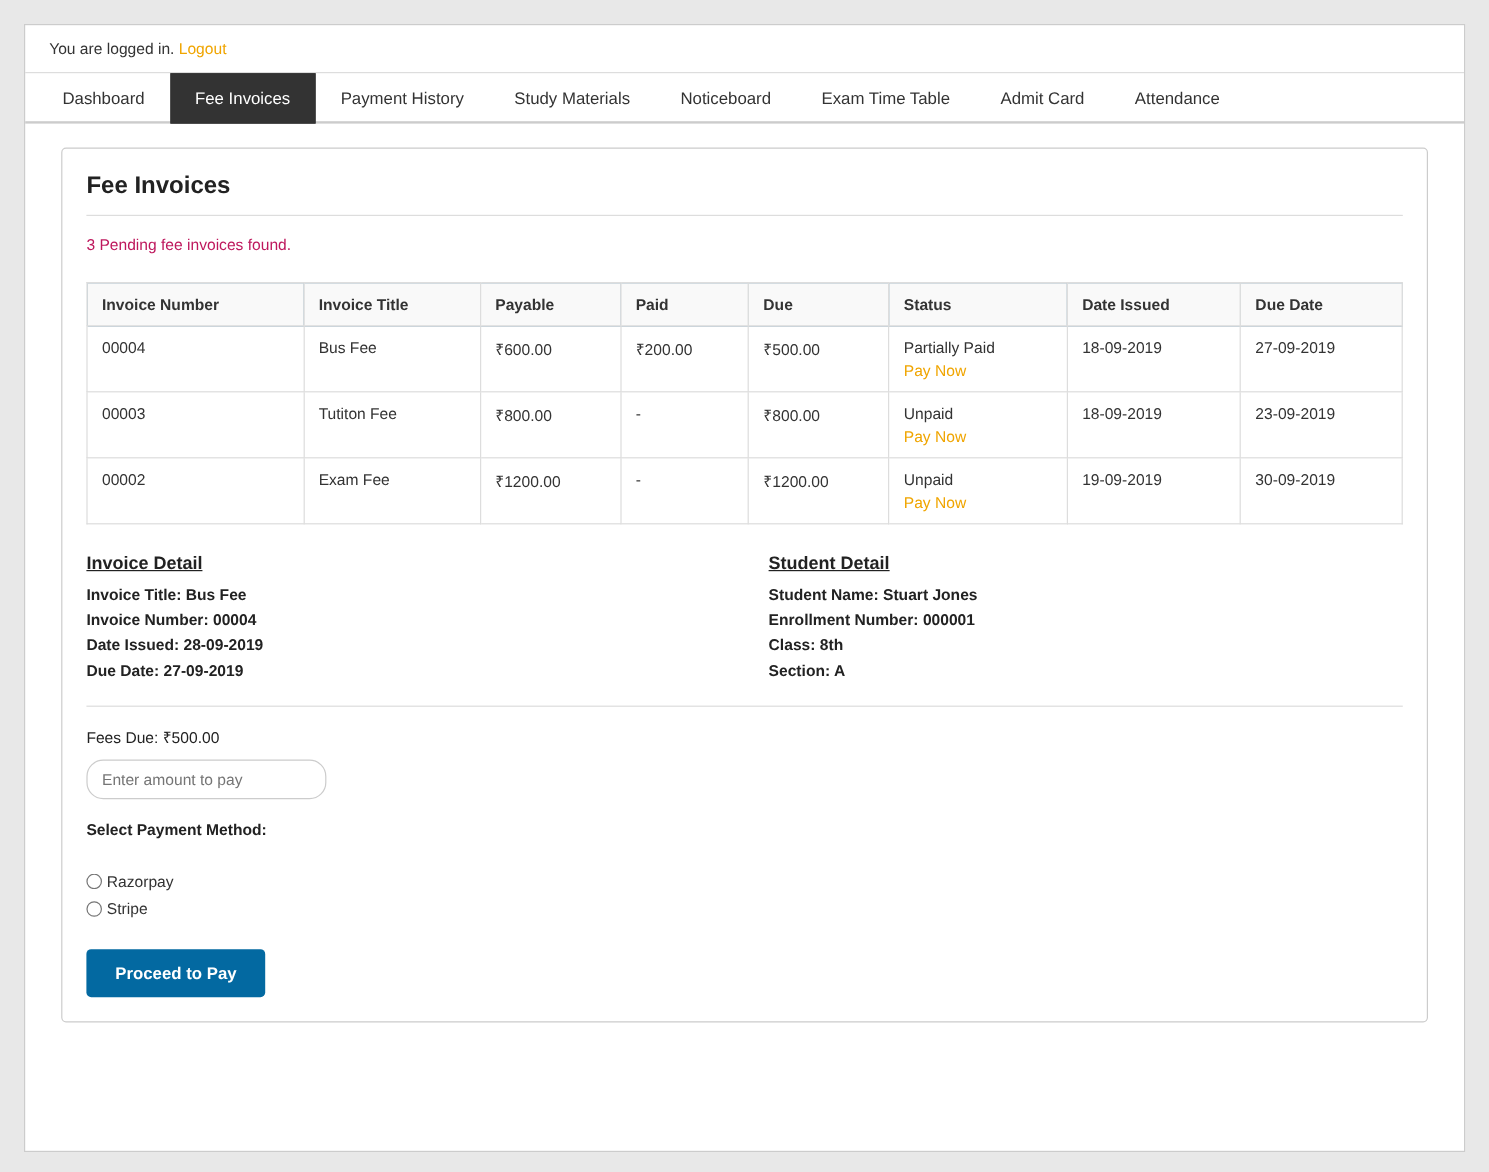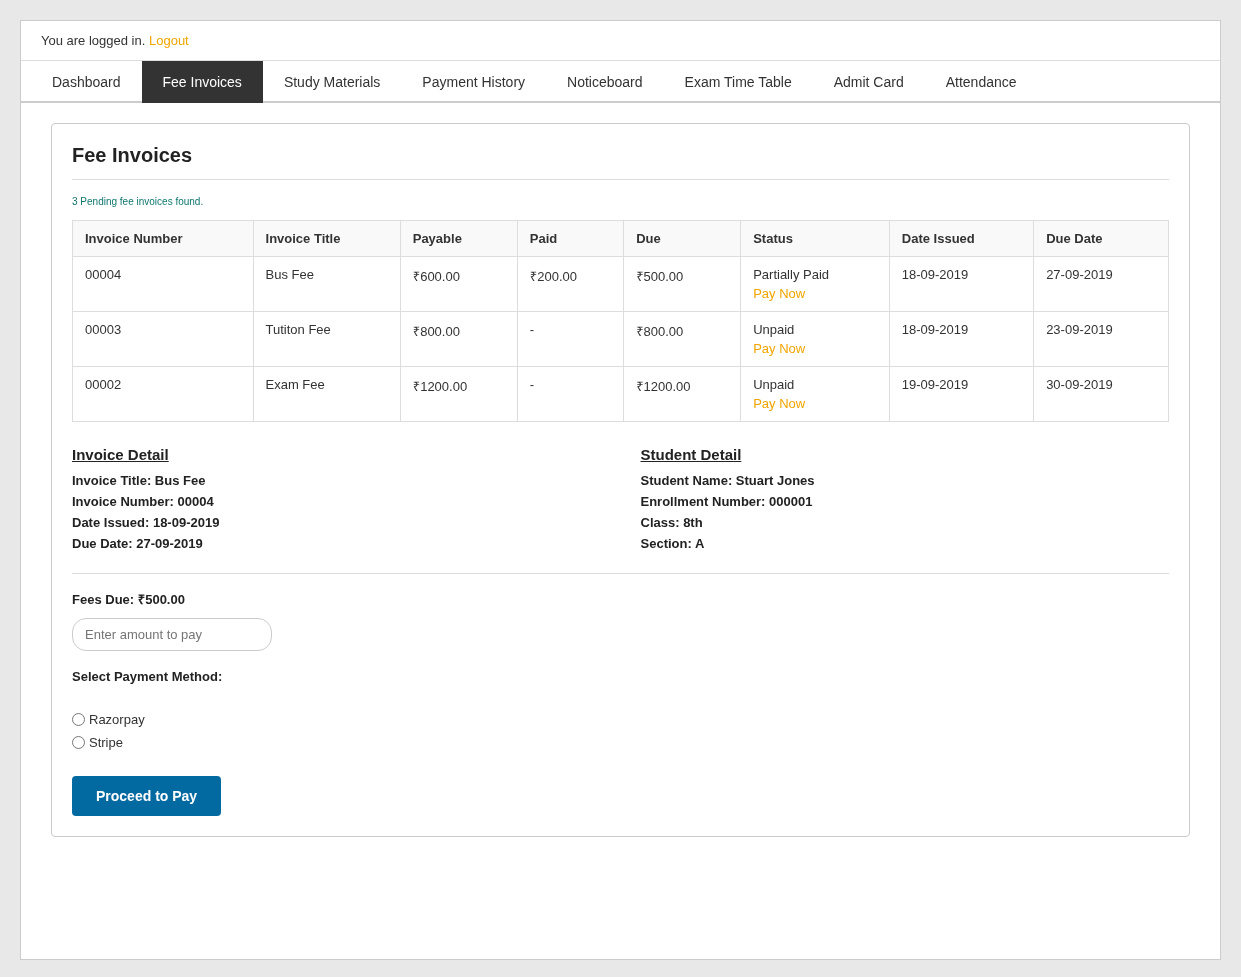--- a/index.html
+++ b/index.html
@@ -61,23 +61,23 @@
     }
     .section-title {
       font-size: 20px;
       font-weight: bold;
       color: #222;
       margin-bottom: 16px;
       padding-bottom: 12px;
       border-bottom: 1px solid #ddd;
     }
     .pending-text {
-      font-size: 10px;
-      color: #0f766e;
-      margin-bottom: 13px;
+      font-size: 13px;
+      color: #be185d;
+      margin-bottom: 24px;
     }
     table {
       width: 100%;
       border-collapse: collapse;
       font-size: 13px;
     }
     thead tr {
       background: #0c4a6e;
     }
     th {
@@ -123,21 +123,21 @@
       color: #222;
     }
     .detail-line {
       font-size: 13px;
       font-weight: bold;
       color: #222;
       margin-bottom: 6px;
     }
     .fees-due {
       font-size: 13px;
-      font-weight: bold;
+      font-weight: normal;
       color: #222;
       margin-top: 16px;
       margin-bottom: 10px;
     }
     .amount-input {
       border: 1px solid #ccc;
       border-radius: 14px;
       padding: 8px 12px;
       font-size: 13px;
       width: 200px;
@@ -181,22 +181,22 @@
 <div class="outer-container">
 
   <div class="top-bar">
     <span>You are logged in.</span>
     <a>Logout</a>
   </div>
 
   <div class="nav-tabs">
     <div class="nav-tab">Dashboard</div>
     <div class="nav-tab active">Fee Invoices</div>
+    <div class="nav-tab">Payment History</div>
     <div class="nav-tab">Study Materials</div>
-    <div class="nav-tab">Payment History</div>
     <div class="nav-tab">Noticeboard</div>
     <div class="nav-tab">Exam Time Table</div>
     <div class="nav-tab">Admit Card</div>
     <div class="nav-tab">Attendance</div>
   </div>
 
   <div class="content-area">
     <div class="section-card">
 
       <div class="section-title">Fee Invoices</div>
@@ -257,21 +257,21 @@
       <td>30-09-2019</td>
     </tr>
           </tbody>
       </table>
 
       <div class="detail-section">
         <div class="invoice-detail">
           <div class="detail-heading">Invoice Detail</div>
           <div class="detail-line">Invoice Title: Bus Fee</div>
           <div class="detail-line">Invoice Number: 00004</div>
-          <div class="detail-line">Date Issued: 18-09-2019</div>
+          <div class="detail-line">Date Issued: 28-09-2019</div>
           <div class="detail-line">Due Date: 27-09-2019</div>
         </div>
         <div class="student-detail">
           <div class="detail-heading">Student Detail</div>
           <div class="detail-line">Student Name: Stuart Jones</div>
           <div class="detail-line">Enrollment Number: 000001</div>
           <div class="detail-line">Class: 8th</div>
           <div class="detail-line">Section: A</div>
         </div>
       </div>

